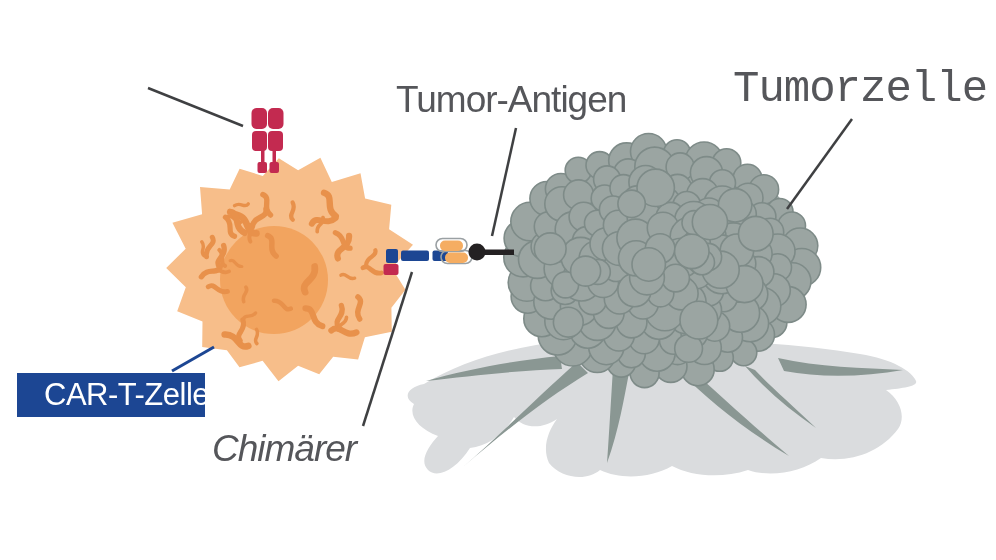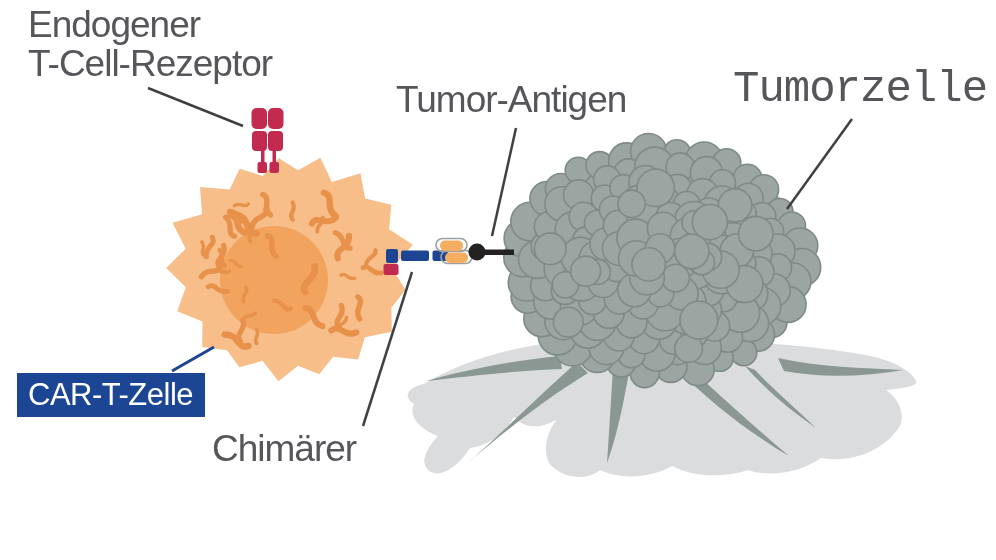--- a/index.html
+++ b/index.html
@@ -6,25 +6,25 @@
   .stage{
     position:relative;width:996px;height:560px;background:var(--background,#fff);
     overflow:hidden;font-family:"Liberation Sans",sans-serif;
   }
   .stage svg{position:absolute;left:0;top:0;}
   .lbl{
     position:absolute;color:var(--text_gray);font-size:37px;line-height:1.06;
     letter-spacing:-1px;white-space:nowrap;font-weight:400;
   }
   .lbl-big{font-size:44px;}
-  .lbl-2line{line-height:1.27;}
+  .lbl-2line{line-height:1.27;font-style:italic;}
   .car-box{
     position:absolute;left:17px;top:373px;width:188px;height:44px;
     background:var(--car_blue);color:#fff;font-size:31px;line-height:44px;
-    padding-left:11px;box-sizing:border-box;letter-spacing:-0.5px;white-space:nowrap;
+    padding-left:27px;box-sizing:border-box;letter-spacing:-0.5px;white-space:nowrap;
   }
   .leader{stroke:var(--leader_gray);stroke-width:2.5;fill:none;}
   .leader-blue{stroke:var(--car_blue);stroke-width:3;fill:none;}
   .bump{fill:var(--tumor_gray);stroke:var(--tumor_outline);stroke-width:1.6;}
   .sq{fill:none;stroke:var(--squiggle_orange);stroke-width:4.2;stroke-linecap:round;}
   .tcr{fill:var(--receptor_red);}
   .carblue{fill:var(--car_blue);}
   .scfv{fill:var(--scfv_orange);}
   .linker{fill:none;stroke:#9aa0a3;stroke-width:1.6;}
   .blackpart{fill:var(--ink);}
@@ -304,24 +304,20 @@
       <circle class="blackpart" cx="477" cy="252" r="8.5"></circle>
     </g>
 
     <line class="leader" x1="148" y1="88" x2="243" y2="126"></line>
     <line class="leader" x1="516" y1="128" x2="492" y2="236"></line>
     <line class="leader" x1="852" y1="119" x2="787" y2="209"></line>
     <line class="leader" x1="412" y1="272" x2="363" y2="426"></line>
     <line class="leader-blue" x1="172" y1="371" x2="214" y2="347"></line>
   </svg>
 
-  <div class="lbl" style="left:28px;top:5px;">
-    <div>Endogener</div>
-    <div>T-Cell-Rezeptor</div>
-  </div>
 
   <div class="lbl" style="left:396px;top:80px;">Tumor-Antigen</div>
 
   <div class="lbl lbl-big" style="left:733px;top:66px;font-family:Liberation Mono, monospace;">Tumorzelle</div>
 
   <div class="car-box">CAR-T-Zelle</div>
 
   <div class="lbl lbl-2line" style="left:212px;top:426px;">
     <div>Chimärer</div>
   </div>

